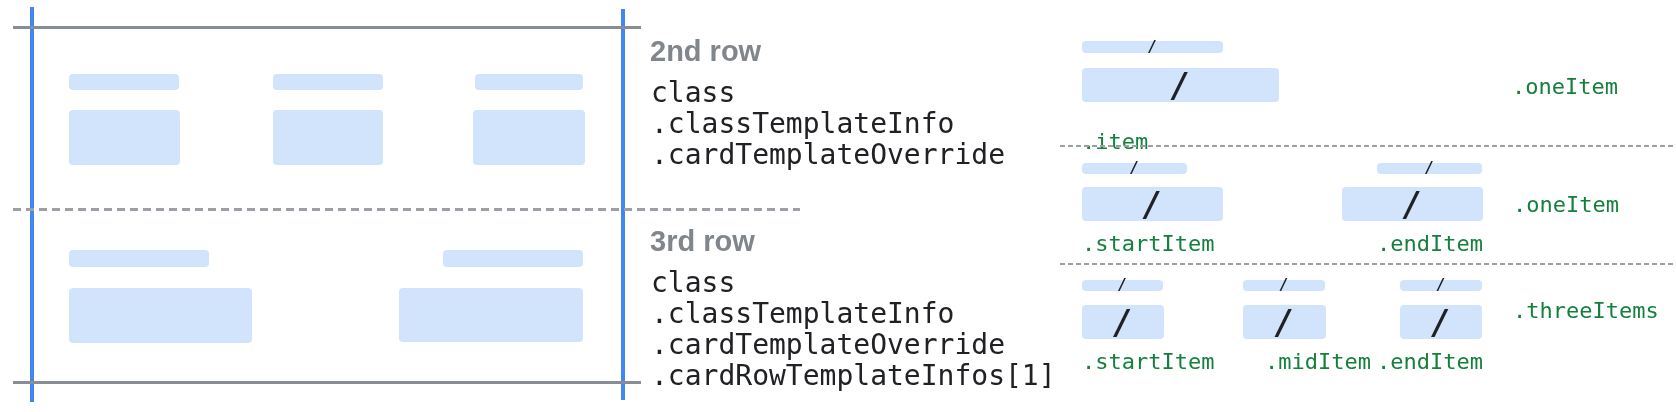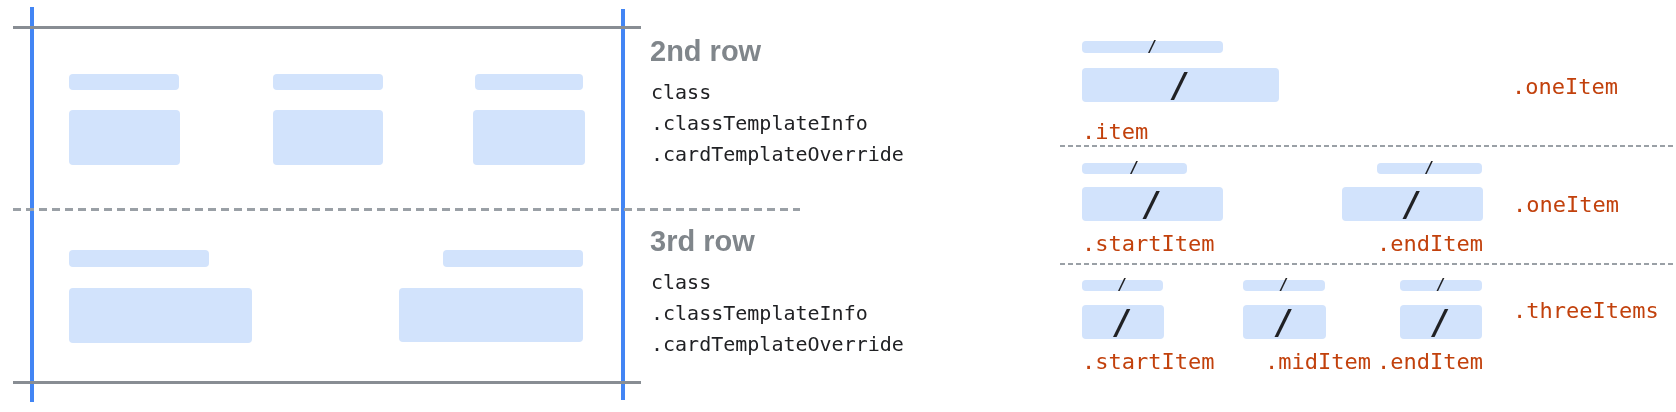--- a/index.html
+++ b/index.html
@@ -15,24 +15,24 @@
   
   .ph{position:absolute;background:#d2e3fc;border-radius:4px;}
   .slashwrap{display:flex;align-items:center;justify-content:center;overflow:visible;}
   .slash{font-family:"DejaVu Sans Mono", monospace;font-style:oblique;font-weight:bold;
          color:#202124;line-height:1;}
   .slash.sm{font-size:15px;}
   .slash.lg{font-size:33px;}
   
   .rowheading{position:absolute;font-size:29px;font-weight:bold;color:#80868b;
               white-space:nowrap;line-height:1.1;}
-  .codeblock{position:absolute;font-family:"DejaVu Sans Mono", monospace;font-size:20px;
+  .codeblock{position:absolute;font-family:"DejaVu Sans Mono", monospace;font-size:28px;
              color:#202124;line-height:31px;white-space:nowrap;}
   .itemlabel{position:absolute;font-family:"DejaVu Sans Mono", monospace;font-size:22px;
-             color:#c2410c;white-space:nowrap;line-height:1;}
+             color:#15803d;white-space:nowrap;line-height:1;}
 </style>
 </head>
 <body>
 
 <div class="stage">
 
   <div class="vline" style="left:30px;top:7px;height:395px"></div>
   <div class="vline" style="left:621px;top:9px;height:391px"></div>
   <div class="hline" style="left:13px;top:26px;width:628px"></div>
   <div class="hline" style="left:13px;top:381px;width:628px"></div>
@@ -55,29 +55,30 @@
     <div>class</div>
     <div>.classTemplateInfo</div>
     <div>.cardTemplateOverride</div>
   </div>
 
   <div class="rowheading" style="left:650px;top:226px">3rd row</div>
   <div class="codeblock" style="left:651px;top:267px">
     <div>class</div>
     <div>.classTemplateInfo</div>
     <div>.cardTemplateOverride</div>
+    <div>.cardRowTemplateInfos[1]</div>
   </div>
 
   <div class="ph slashwrap" style="left:1082px;top:41px;width:141px;height:12px">
     <span class="slash sm">/</span>
   </div>
   <div class="ph slashwrap" style="left:1082px;top:68px;width:197px;height:34px">
     <span class="slash lg">/</span>
   </div>
-  <div class="itemlabel" style="left:1082px;top:121px">.item</div>
+  <div class="itemlabel" style="left:1082px;top:131px">.item</div>
   <div class="itemlabel" style="left:1512px;top:76px">.oneItem</div>
 
   <div class="dashline thin" style="left:1060px;top:145px;width:616px"></div>
 
   <div class="ph slashwrap" style="left:1082px;top:163px;width:105px;height:11px">
     <span class="slash sm">/</span>
   </div>
   <div class="ph slashwrap" style="left:1082px;top:187px;width:141px;height:34px">
     <span class="slash lg">/</span>
   </div>

